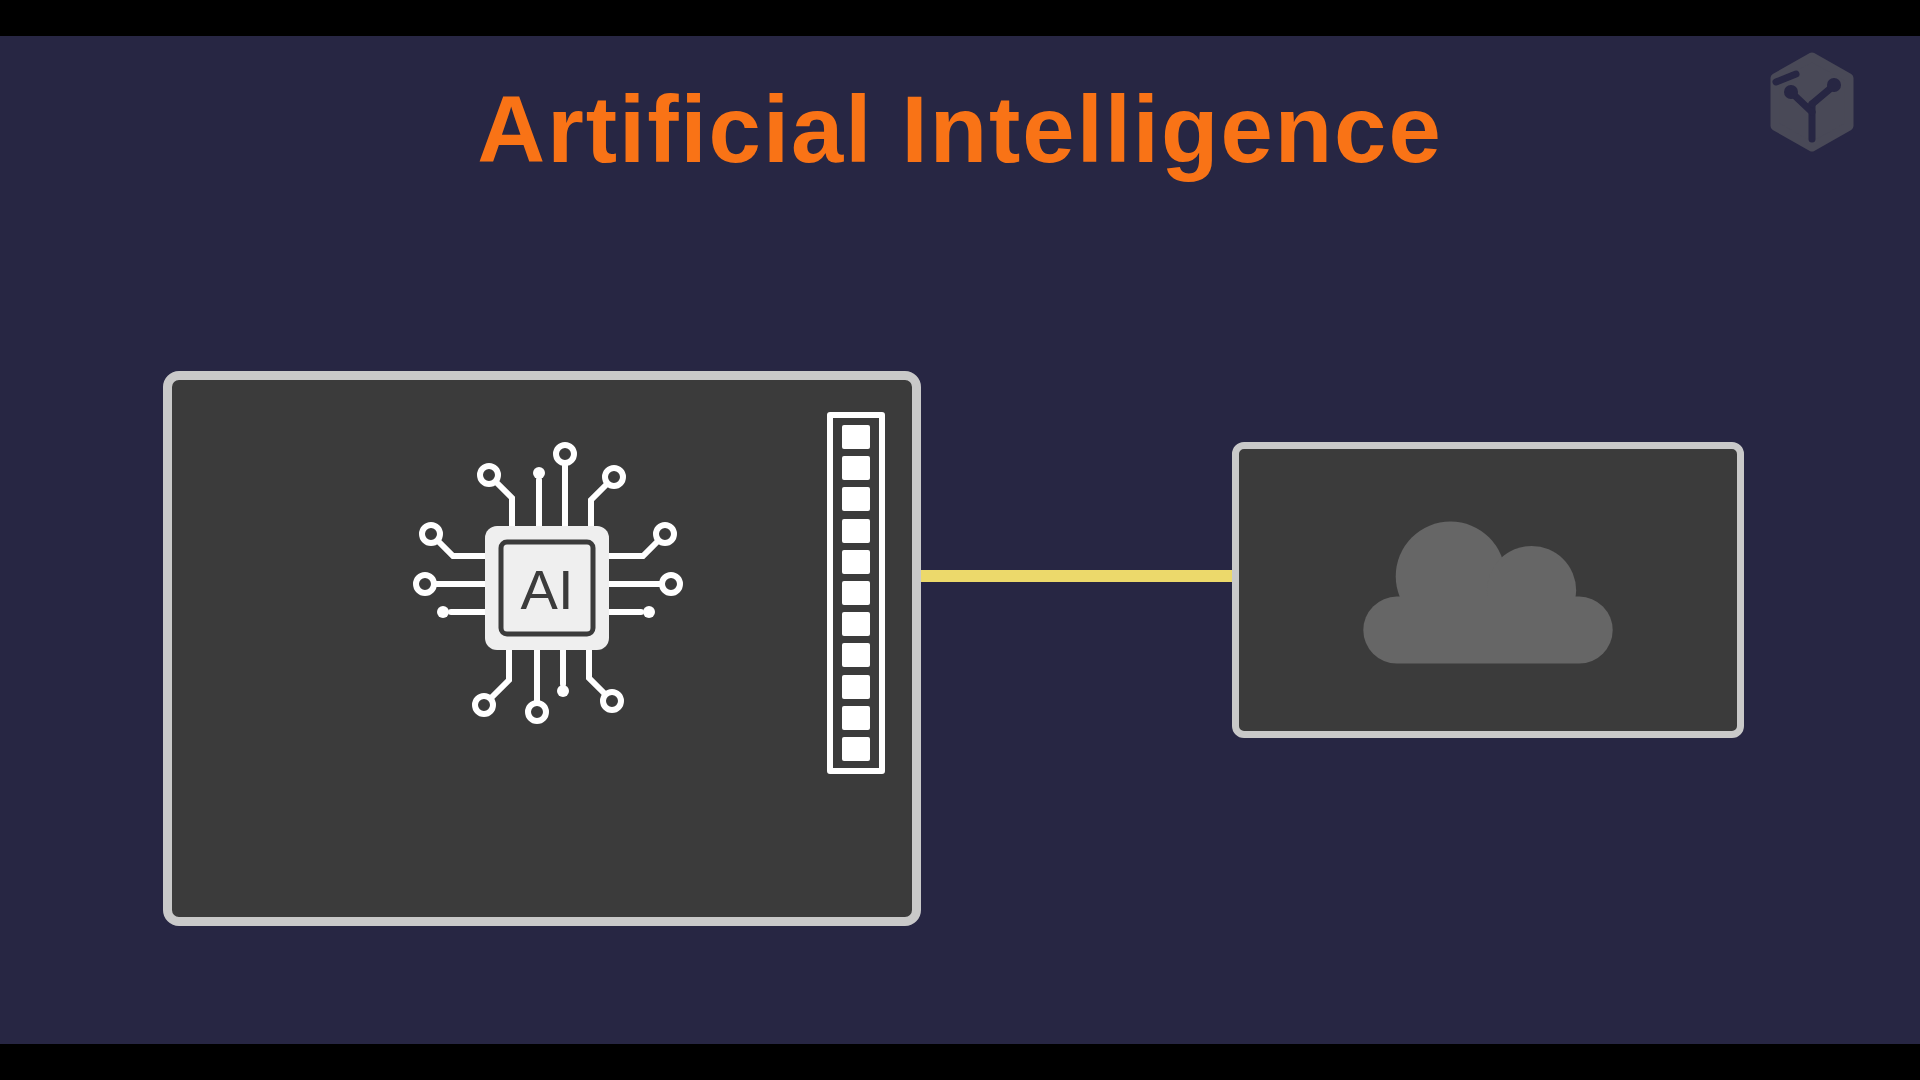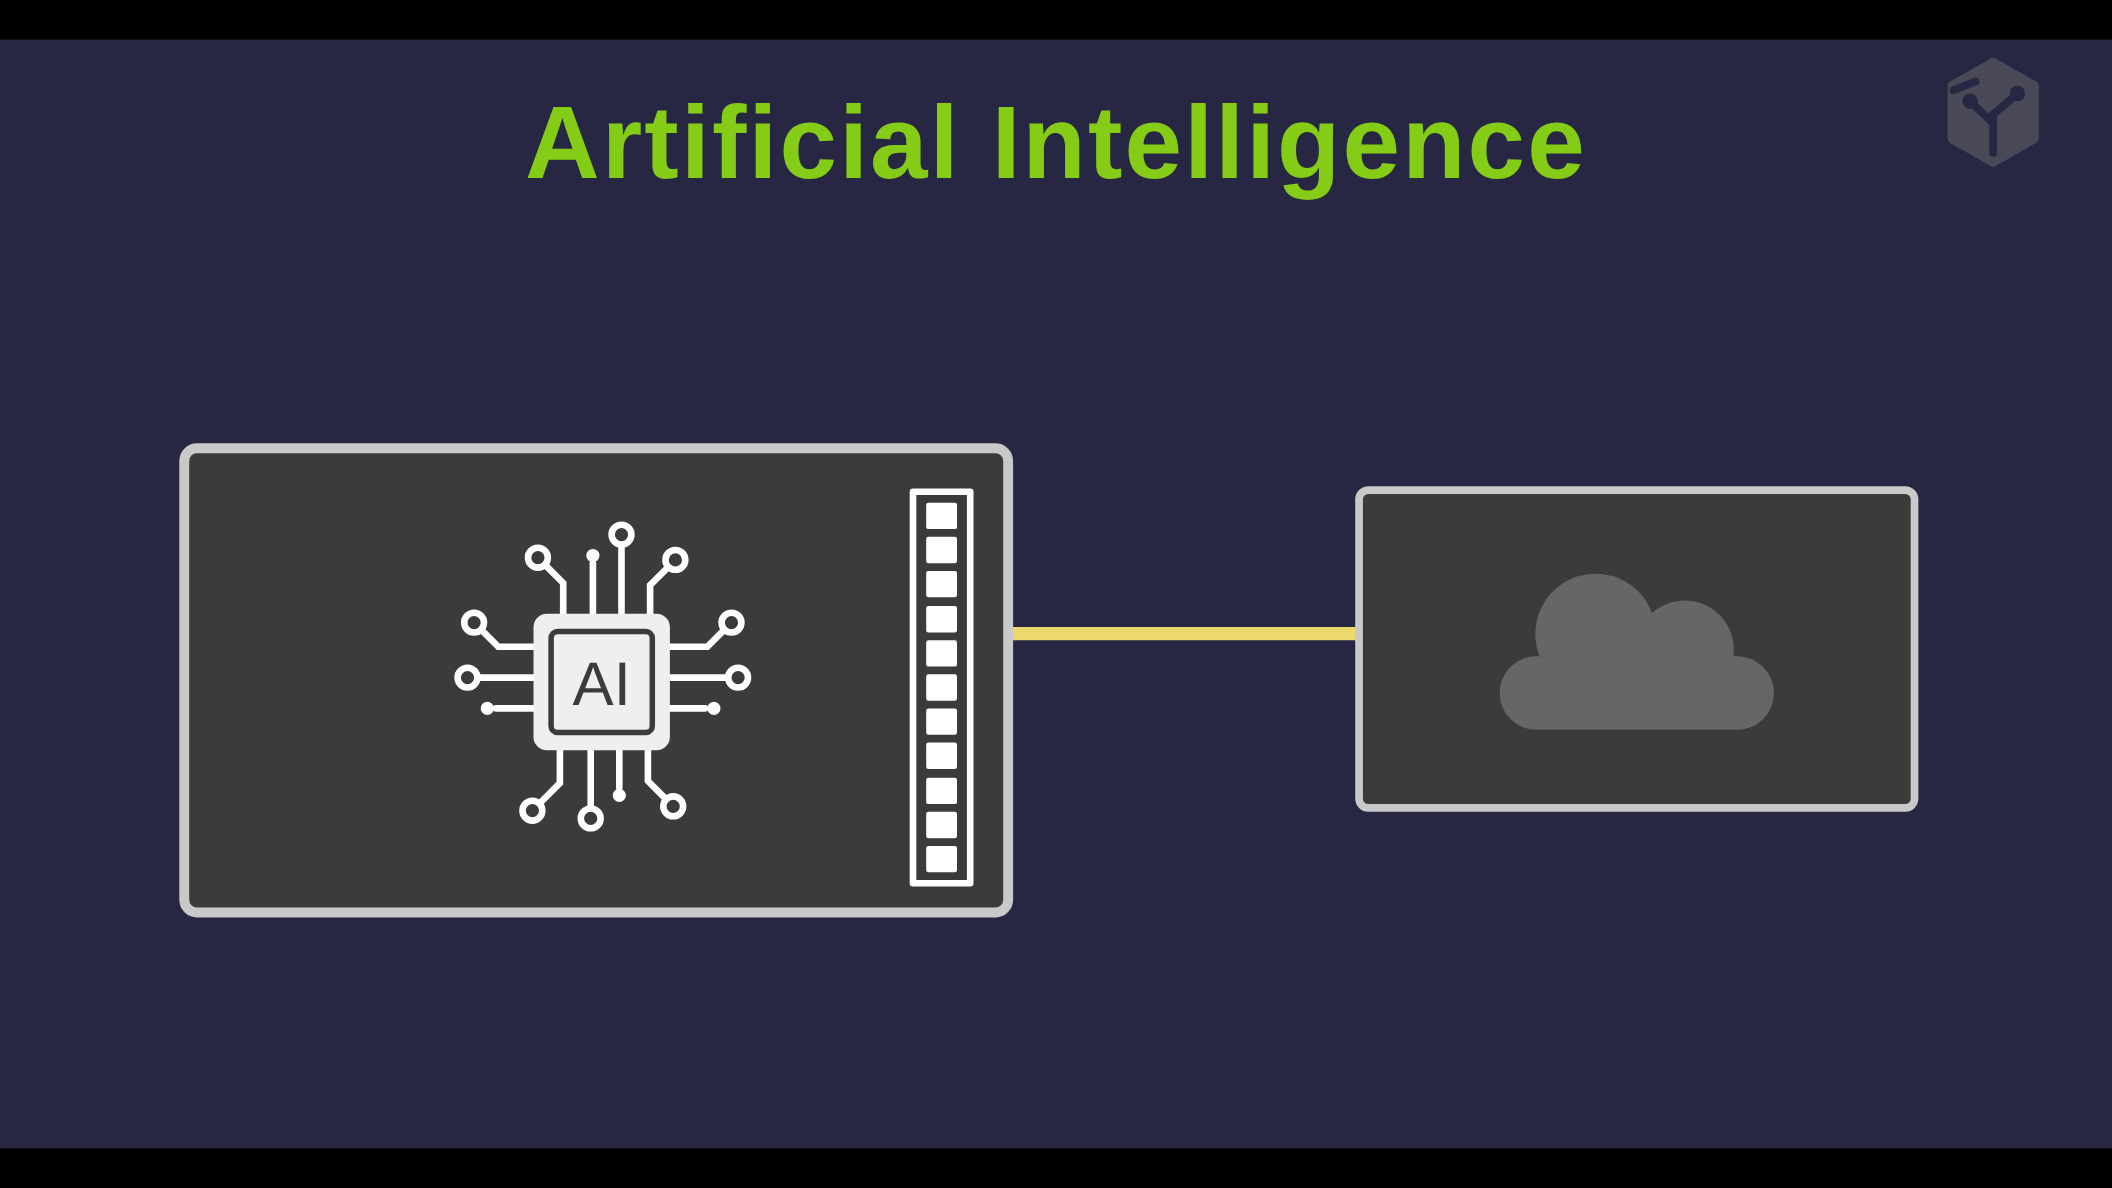--- a/index.html
+++ b/index.html
@@ -26,21 +26,21 @@
   }
   .letterbox.top { top: 0; }
   .letterbox.bottom { bottom: 0; }
 
   .page-title {
     position: absolute;
     top: 78px;
     left: 0;
     width: 1920px;
     text-align: center;
-    color: #84cc16;
+    color: #f97316;
     font-size: 94px;
     font-weight: 700;
     letter-spacing: 2px;
     line-height: 1.1;
   }
 
   .brand-logo {
     position: absolute;
     top: 52px;
     left: 1762px;
@@ -53,22 +53,21 @@
     position: absolute;
     background: var(--panel-fill, #3b3b3b);
     border: 9px solid var(--panel-border, #c9c9c9);
     border-radius: 16px;
     box-sizing: border-box;
   }
   #ai-device-panel {
     left: 163px;
     top: 371px;
     width: 758px;
-    height: 431px;
-    margin-top: 32px;
+    height: 555px;
   }
   #cloud-panel {
     left: 1232px;
     top: 442px;
     width: 512px;
     height: 296px;
     border-width: 7px;
     border-radius: 12px;
   }
 

